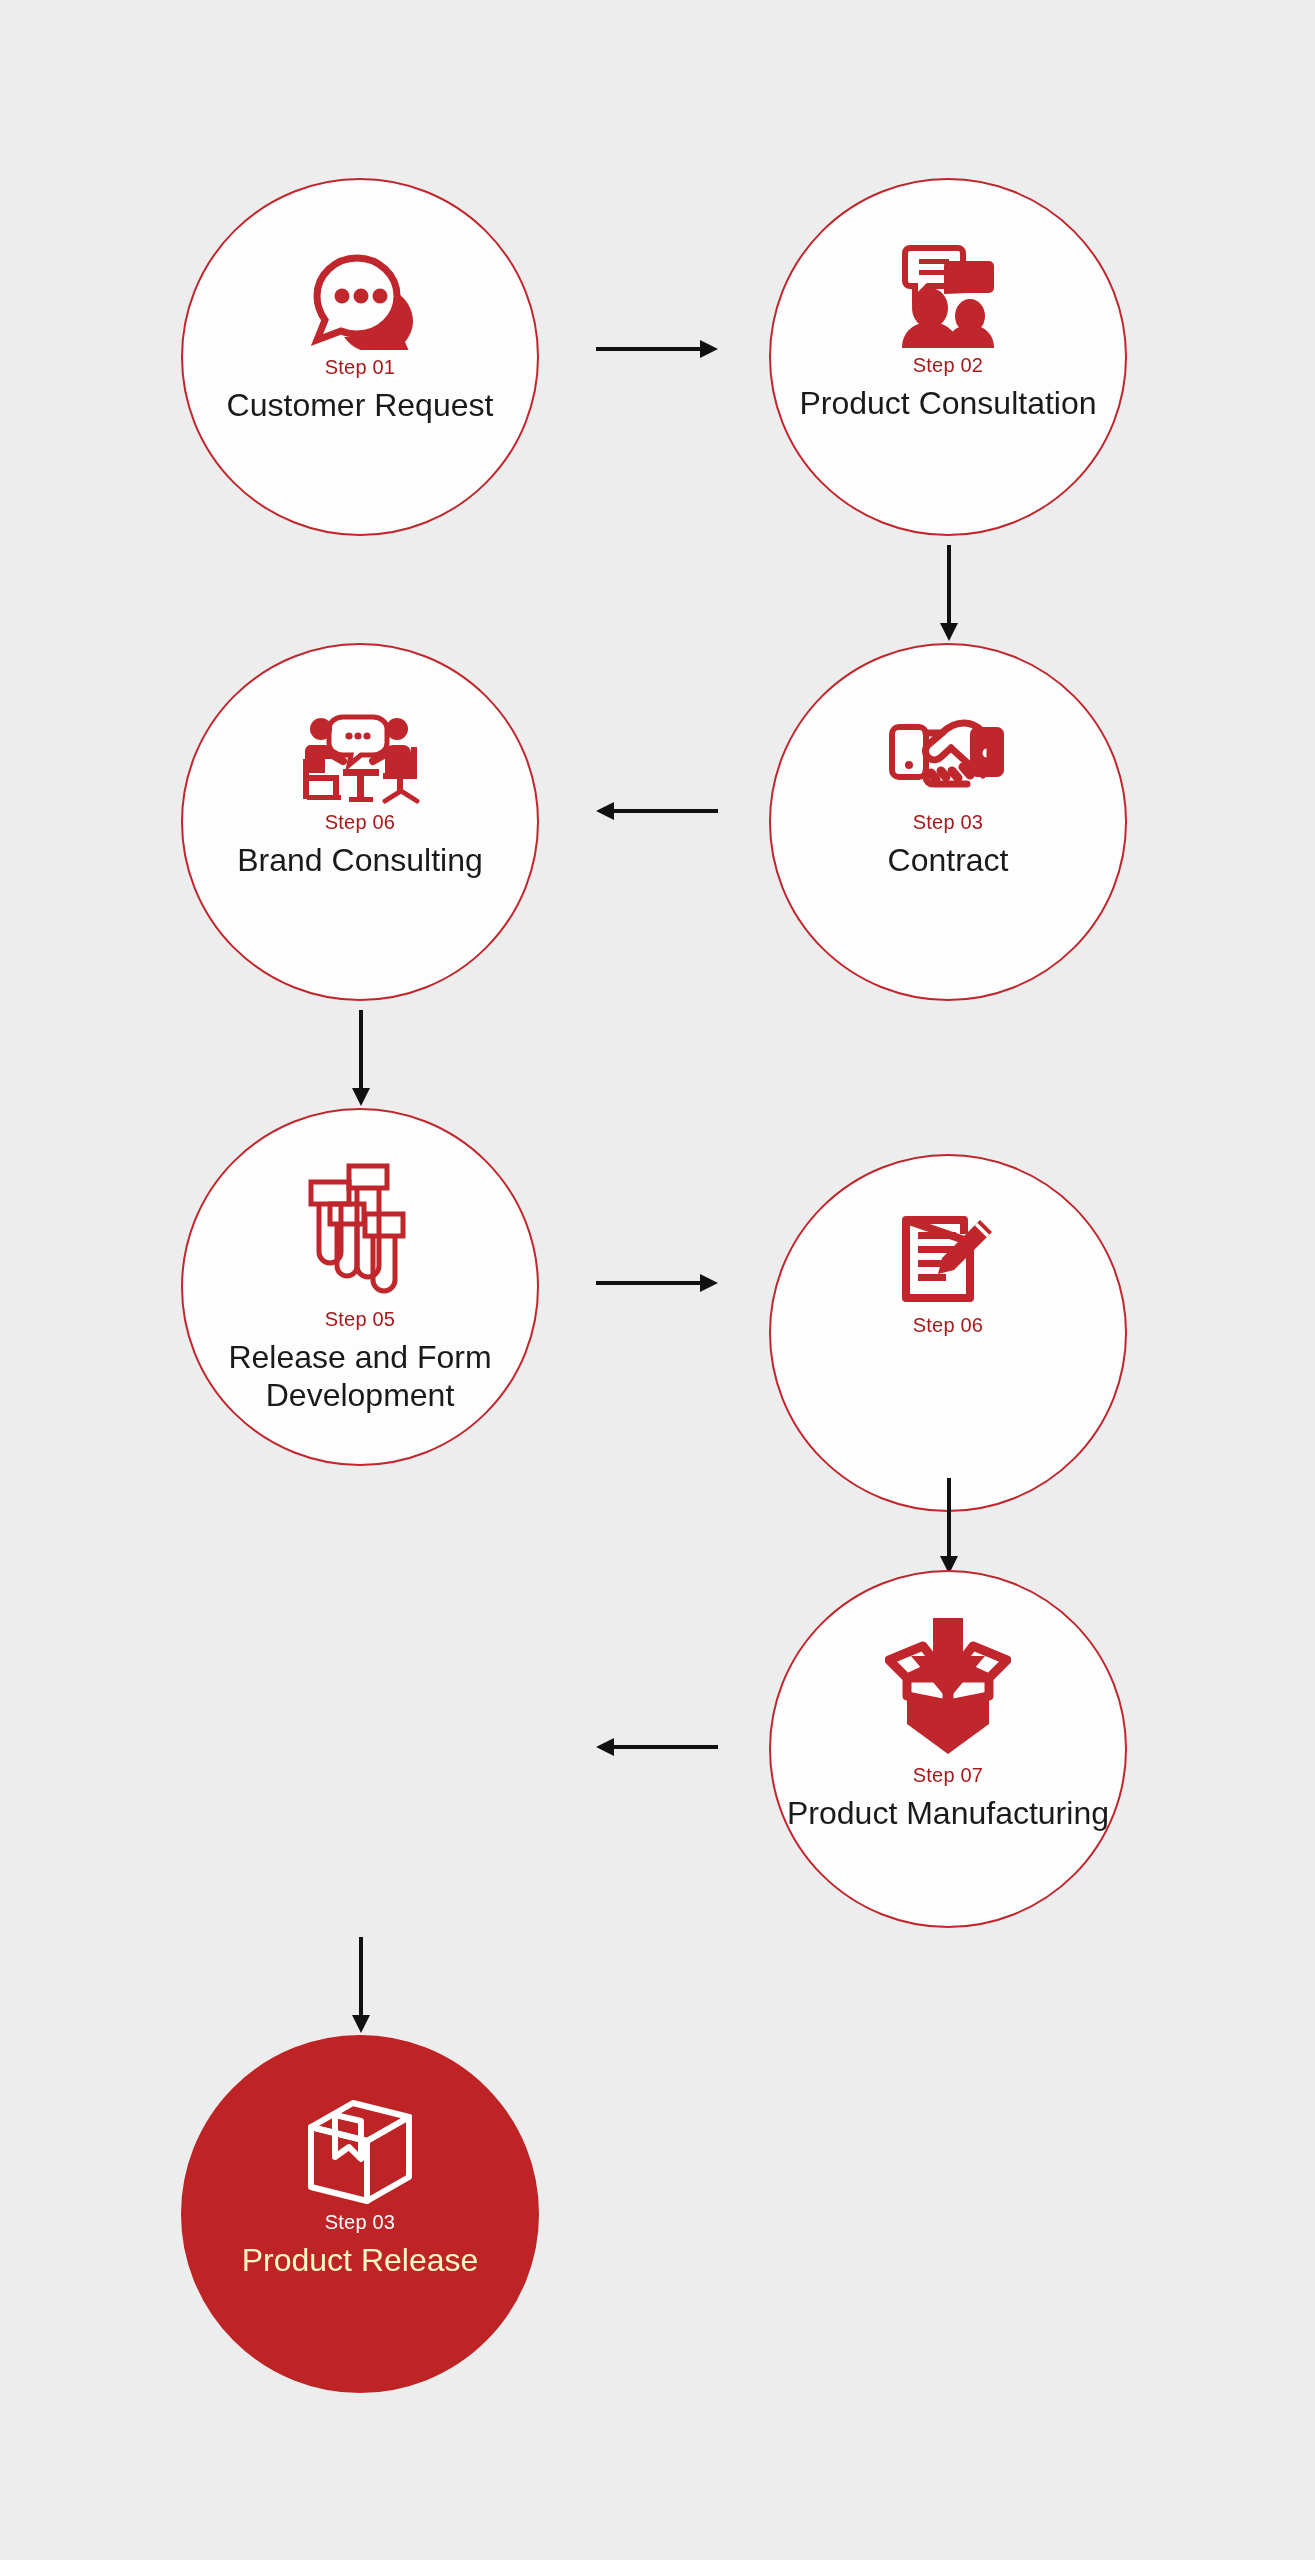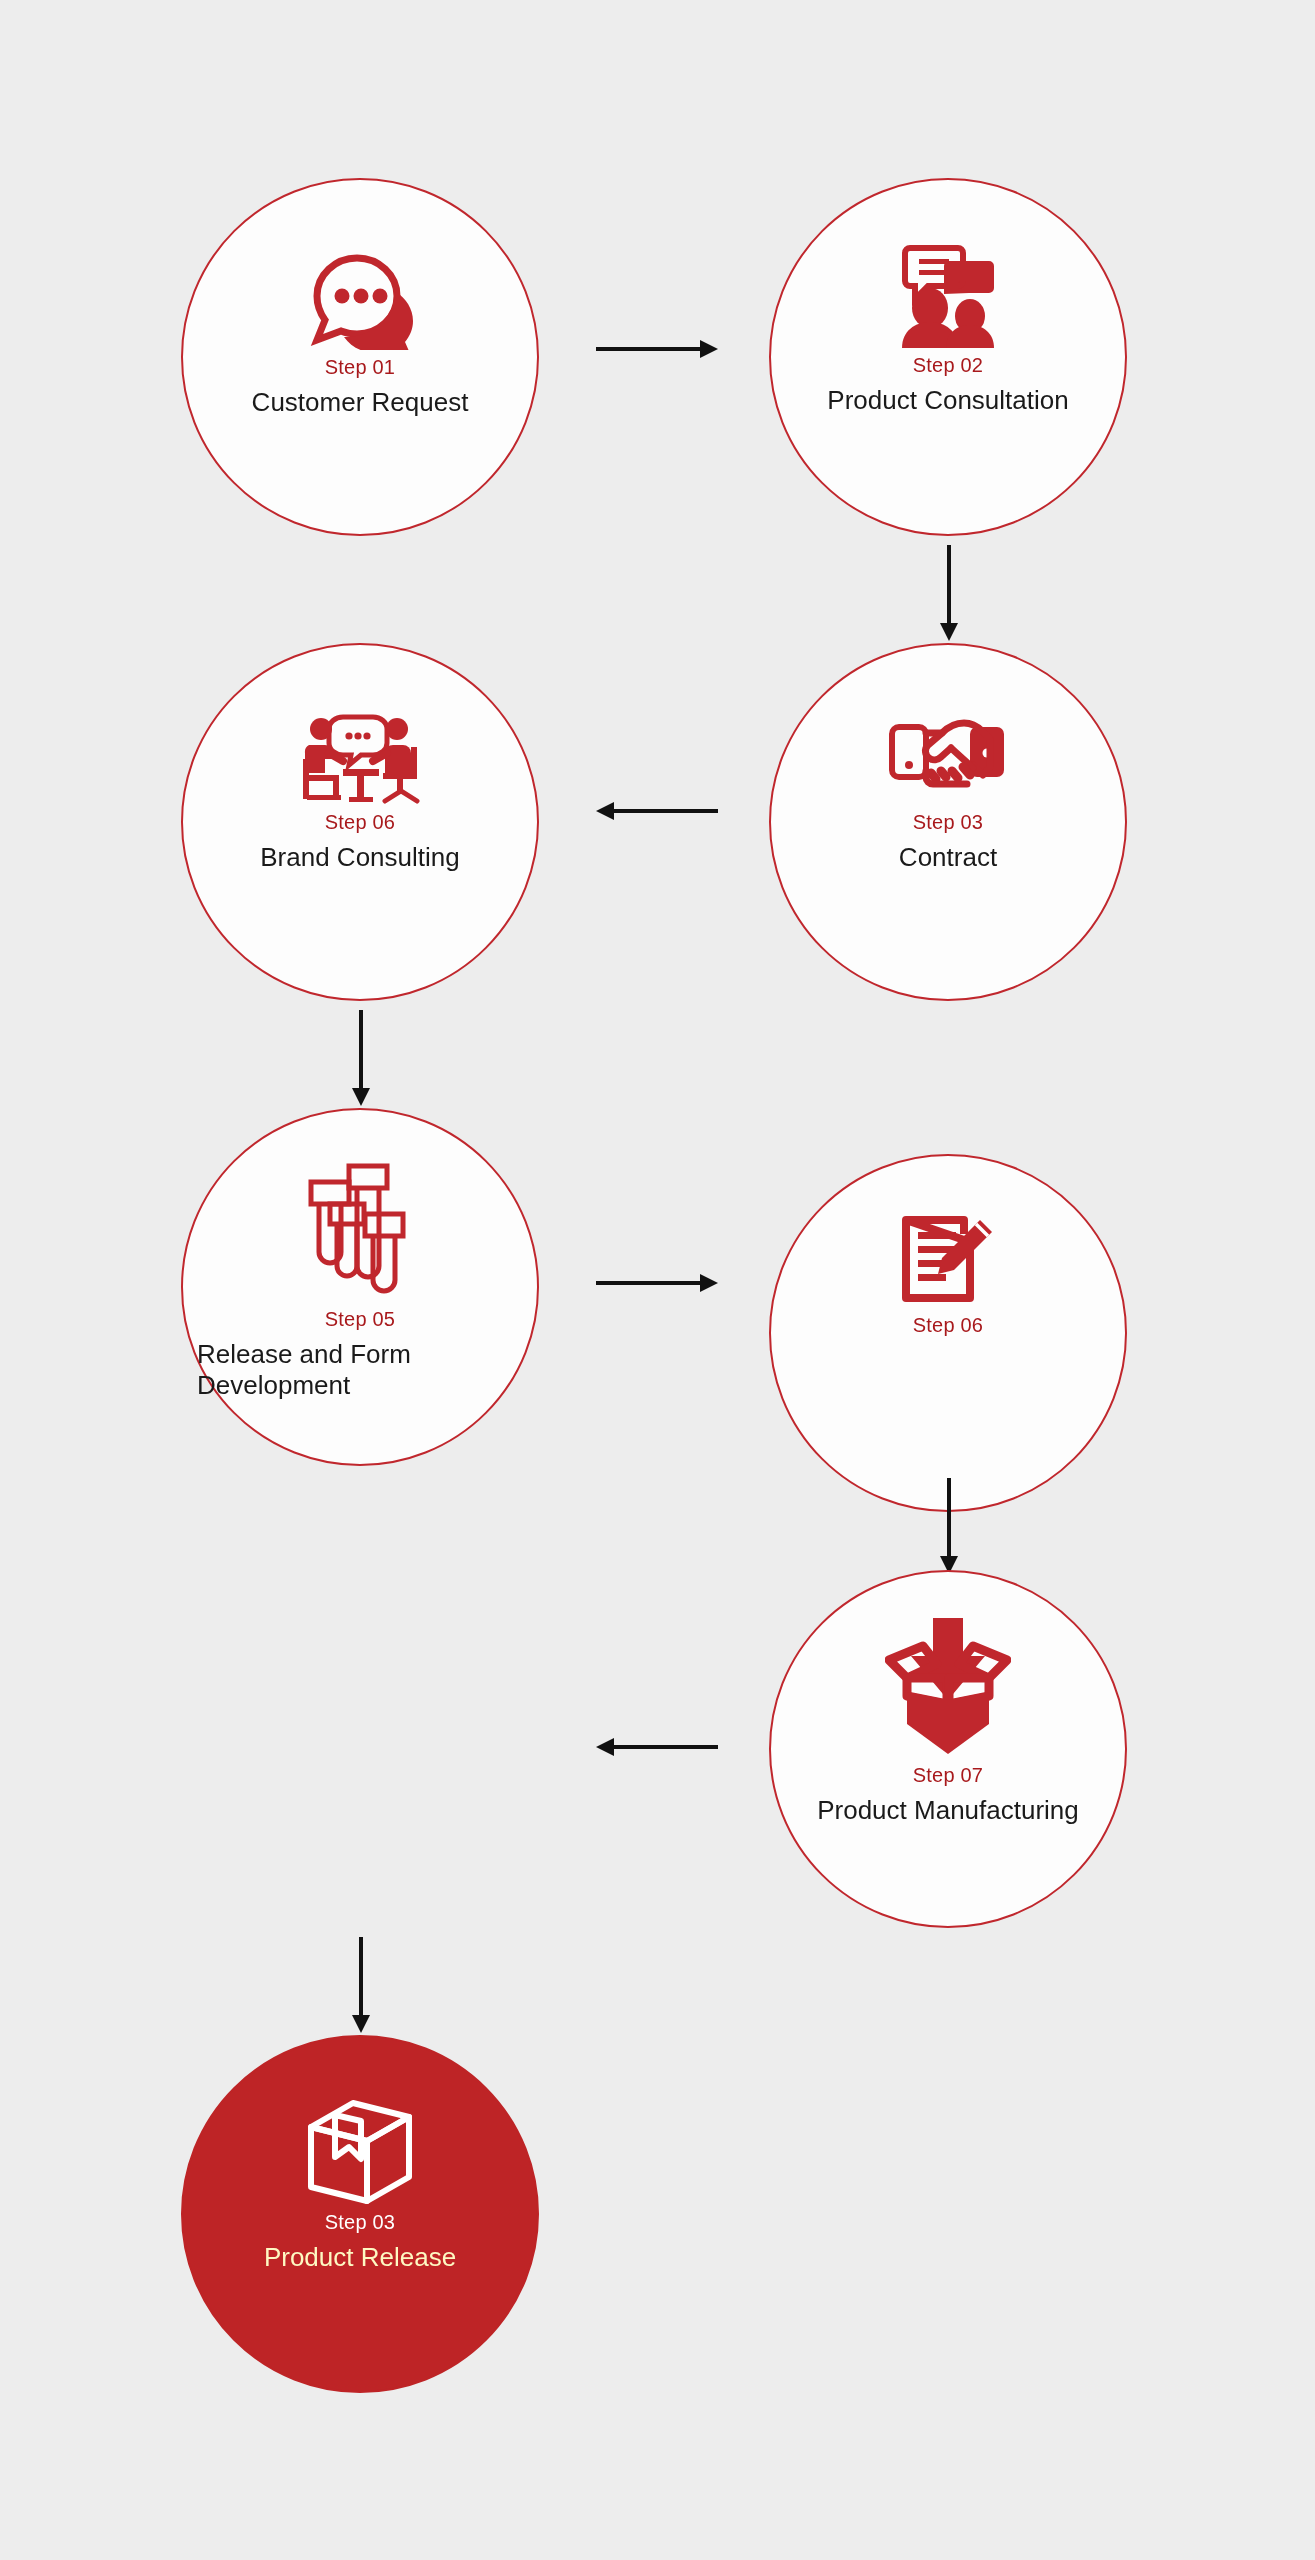--- a/index.html
+++ b/index.html
@@ -20,20 +20,21 @@
   }
 
   
   .step-node {
     position: absolute;
     border-radius: 50%;
     display: flex;
     flex-direction: column;
     align-items: center;
     justify-content: flex-start;
+    text-align: center;
   }
 
   .step-node.outline {
     background: #fdfdfd;
     border: 2px solid #c0272d;
   }
 
   .step-node.filled {
     background: #be2426;
     border: 2px solid #be2426;
@@ -46,21 +47,21 @@
 
   .step-label {
     font-size: 20px;
     font-weight: 400;
     letter-spacing: 0.2px;
     color: #a8191c;
     margin-top: 6px;
   }
 
   .step-title {
-    font-size: 26px;
+    font-size: 32px;
     font-weight: 400;
     color: #1a1a1a;
     line-height: 1.18;
     margin-top: 8px;
     padding: 0 14px;
   }
 
   .step-node.filled .step-label { color: #ffffff; }
   .step-node.filled .step-title { color: #fef9c3; }
 

